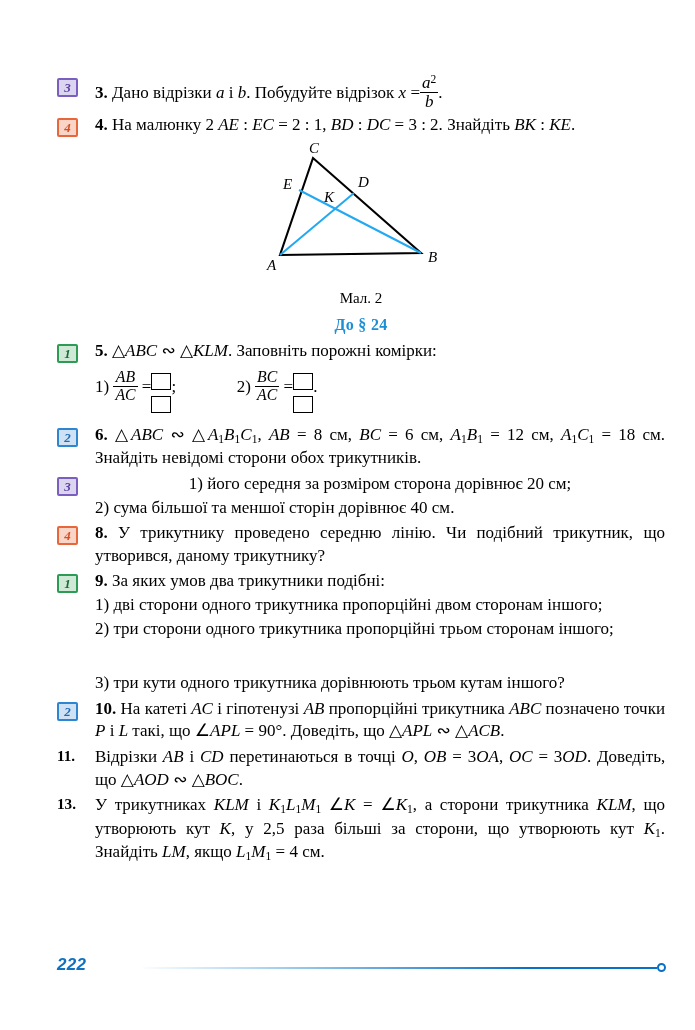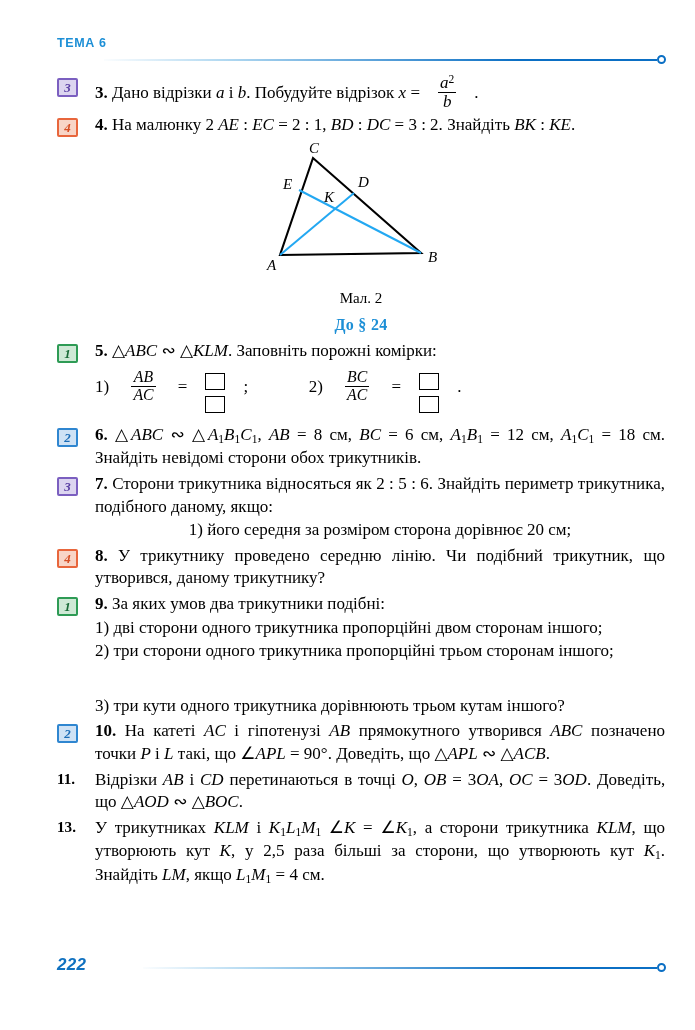--- a/index.html
+++ b/index.html
@@ -162,21 +162,21 @@
     padding-top: 1px;
     font-family: Liberation Serif, serif;
   }
 
   
   .frac {
     display: inline-block;
     vertical-align: -0.52em;
     text-align: center;
     line-height: 1.06;
-    margin: 0 18px;
+    margin: 0 0;
   }
   .frac .num { display: block; padding: 0 2px; }
   .frac .den { display: block; border-top: 1.3px solid #000; padding: 0 2px; }
   .frac.small { font-size: 0.93em; }
 
   .boxcell {
     display: inline-block;
     width: 20px;
     height: 17px;
     border: 1.4px solid #000;
@@ -202,27 +202,20 @@
     right: 0;
     bottom: 0;
   }
   .fig-svg { position: absolute; left: 0; top: 0; }
 </style>
 </head>
 <body>
 
 <div class="page">
 
-  <div class="header">
-    <div class="header-title">ТЕМА 6</div>
-    <div class="rule-wrap">
-      <div class="rule-line"></div>
-      <div class="rule-dot"></div>
-    </div>
-  </div>
 
   <div class="content">
 
     <div class="prob">
       <div class="badge-col">
         <div class="badge lvl3">3</div>
       </div>
       <div class="body-col">
         <p>
           <b>3.</b>
@@ -319,25 +312,22 @@
           <span>Знайдіть невідомі сторони обох трикутників.</span>
         </p>
       </div>
     </div>
 
     <div class="prob">
       <div class="badge-col">
         <div class="badge lvl3">3</div>
       </div>
       <div class="body-col">
-        <p>
-          <b>7.</b>
-          <span>Сторони трикутника відносяться як 2 : 5 : 6. Знайдіть периметр трикутника, подібного даному, якщо:</span>
-        </p>
         <p style="text-align:center;">1) його середня за розміром сторона дорівнює 20 см;</p>
+        <p style="text-align:left;">2) сума більшої та меншої сторін дорівнює 40 см.</p>
       </div>
     </div>
 
     <div class="prob">
       <div class="badge-col">
         <div class="badge lvl4">4</div>
       </div>
       <div class="body-col">
         <p>
           <b>8.</b>
@@ -366,21 +356,21 @@
       <div class="badge-col">
         <div class="badge lvl2">2</div>
       </div>
       <div class="body-col">
         <p>
           <b>10.</b>
           <span>На катеті</span>
           <i class="mvar">AC</i>
           <span>і гіпотенузі</span>
           <i class="mvar">AB</i>
-          <span>прямокутного утворився</span>
+          <span>пропорційні трикутника</span>
           <i class="mvar">ABC</i>
           <span>позначено точки</span>
           <i class="mvar">P</i>
           <span>і</span>
           <i class="mvar">L</i>
           <span>такі, що</span>
           <span>∠</span><i class="mvar">APL</i>
           <span>= 90°.</span>
           <span>Доведіть, що</span>
           <span>△</span><i class="mvar">APL</i>

